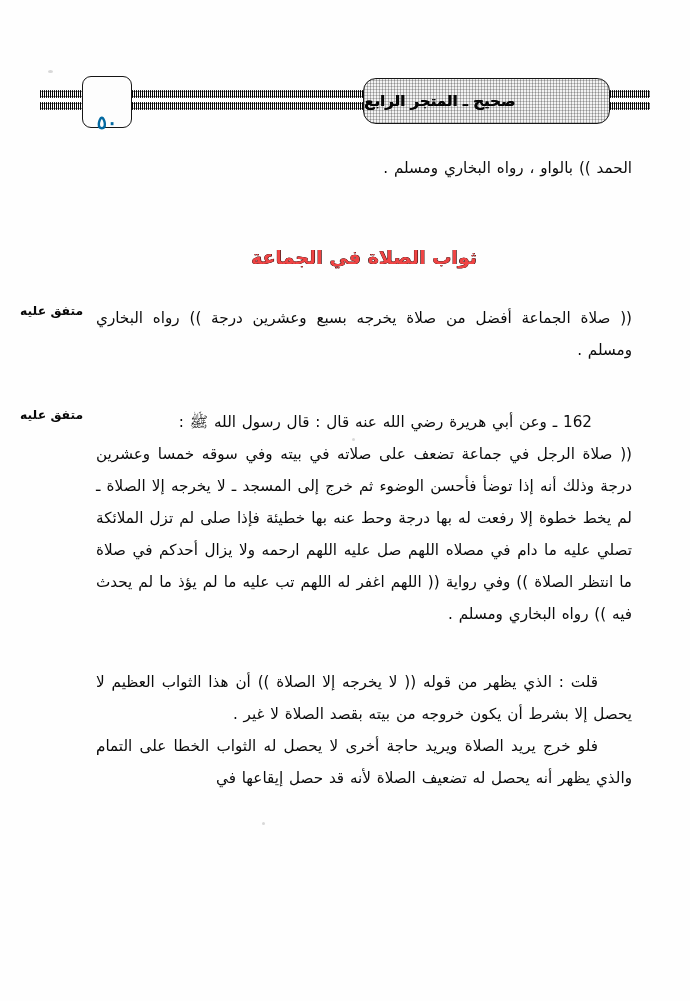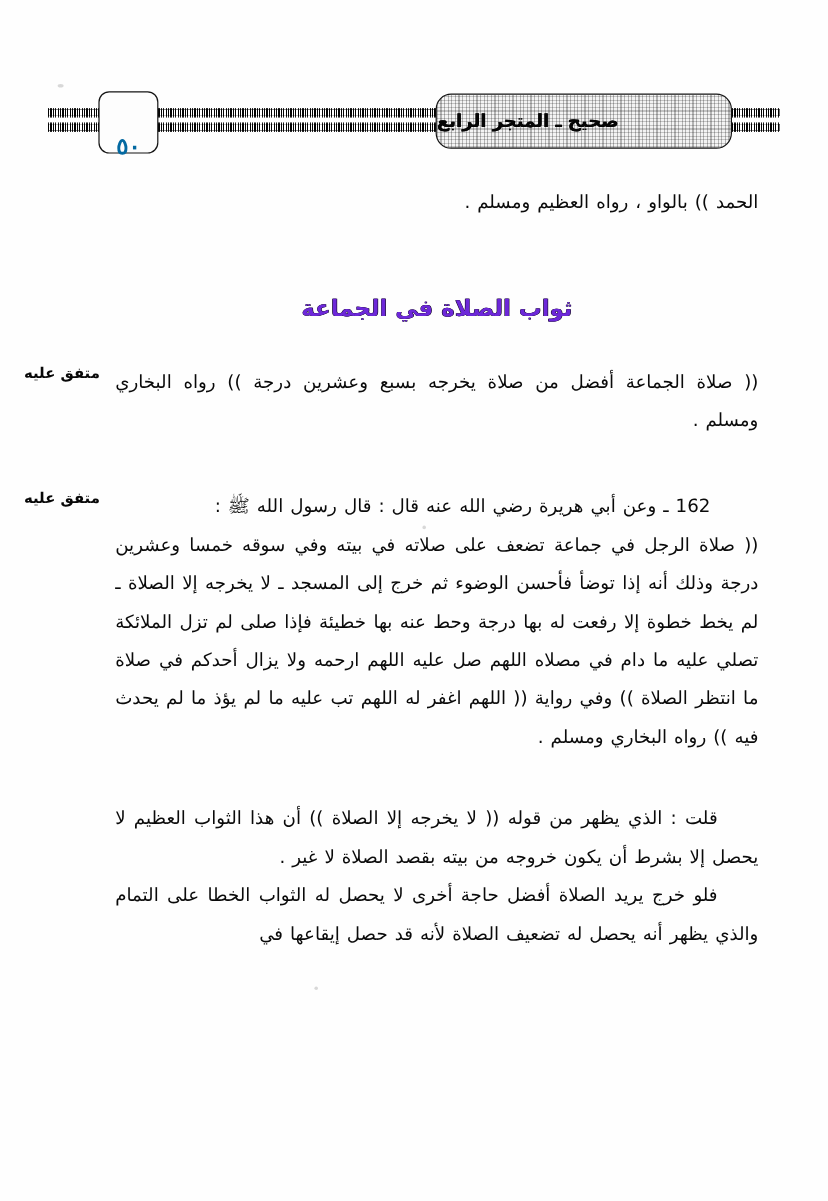--- a/index.html
+++ b/index.html
@@ -141,21 +141,21 @@
   }
 
   
   .section-heading {
     margin: 62px 0 12px 0;
     text-align: center;
     font-family: "DejaVu Sans", "Liberation Sans", sans-serif;
     font-size: 19px;
     font-weight: bold;
     letter-spacing: 0.6px;
-    color: #6d28d9;
+    color: #ef4444;
     text-shadow: 0.4px 0 0 #000, -0.3px 0 0 #000;
   }
 
   .hadith-block {
     position: relative;
     margin-top: 34px;
   }
   .hadith-block.second { margin-top: 40px; }
   .commentary-block { margin-top: 36px; }
 
@@ -199,38 +199,38 @@
       <span class="header-title-text">صحيح ـ المتجر الرابع</span>
     </div>
 
     <div class="page-number-box">
       <span class="page-number-text">٥٠</span>
     </div>
   </div>
 
   <div class="content">
 
-    <p class="txt-line first-line">الحمد )) بالواو ، رواه العظيم ومسلم .</p>
+    <p class="txt-line first-line">الحمد )) بالواو ، رواه البخاري ومسلم .</p>
 
     <h2 class="section-heading">ثواب الصلاة في الجماعة</h2>
 
     <div class="hadith-block">
       <span class="margin-note">متفق عليه</span>
       <p class="para">(( صلاة الجماعة أفضل من صلاة يخرجه بسبع وعشرين درجة )) رواه البخاري ومسلم .</p>
     </div>
 
     <div class="hadith-block second">
       <span class="margin-note">متفق عليه</span>
       <p class="para indent">162 ـ وعن أبي هريرة رضي الله عنه قال : قال رسول الله ﷺ :</p>
       <p class="para">(( صلاة الرجل في جماعة تضعف على صلاته في بيته وفي سوقه خمسا وعشرين درجة وذلك أنه إذا توضأ فأحسن الوضوء ثم خرج إلى المسجد ـ لا يخرجه إلا الصلاة ـ لم يخط خطوة إلا رفعت له بها درجة وحط عنه بها خطيئة فإذا صلى لم تزل الملائكة تصلي عليه ما دام في مصلاه اللهم صل عليه اللهم ارحمه ولا يزال أحدكم في صلاة ما انتظر الصلاة )) وفي رواية (( اللهم اغفر له اللهم تب عليه ما لم يؤذ ما لم يحدث فيه )) رواه البخاري  ومسلم .</p>
     </div>
 
     <div class="commentary-block">
       <p class="para indent-sm">قلت : الذي يظهر من قوله (( لا يخرجه إلا الصلاة )) أن هذا الثواب العظيم لا يحصل إلا بشرط أن يكون خروجه من بيته بقصد الصلاة لا غير .</p>
-      <p class="para indent-sm">فلو خرج يريد الصلاة أفضل حاجة أخرى لا يحصل له الثواب الخطا على التمام والذي يظهر أنه يحصل له تضعيف الصلاة لأنه قد حصل إيقاعها في</p>
+      <p class="para indent-sm">فلو خرج يريد الصلاة ويريد حاجة أخرى لا يحصل له الثواب الخطا على التمام والذي يظهر أنه يحصل له تضعيف الصلاة لأنه قد حصل إيقاعها في</p>
     </div>
 
   </div>
 
   <div class="speckle" style="left:48px; top:70px; width:5px; height:3px;"></div>
   <div class="speckle" style="left:352px; top:438px; width:3px; height:3px;"></div>
   <div class="speckle" style="left:262px; top:822px; width:3px; height:3px;"></div>
 
 </div>
 

